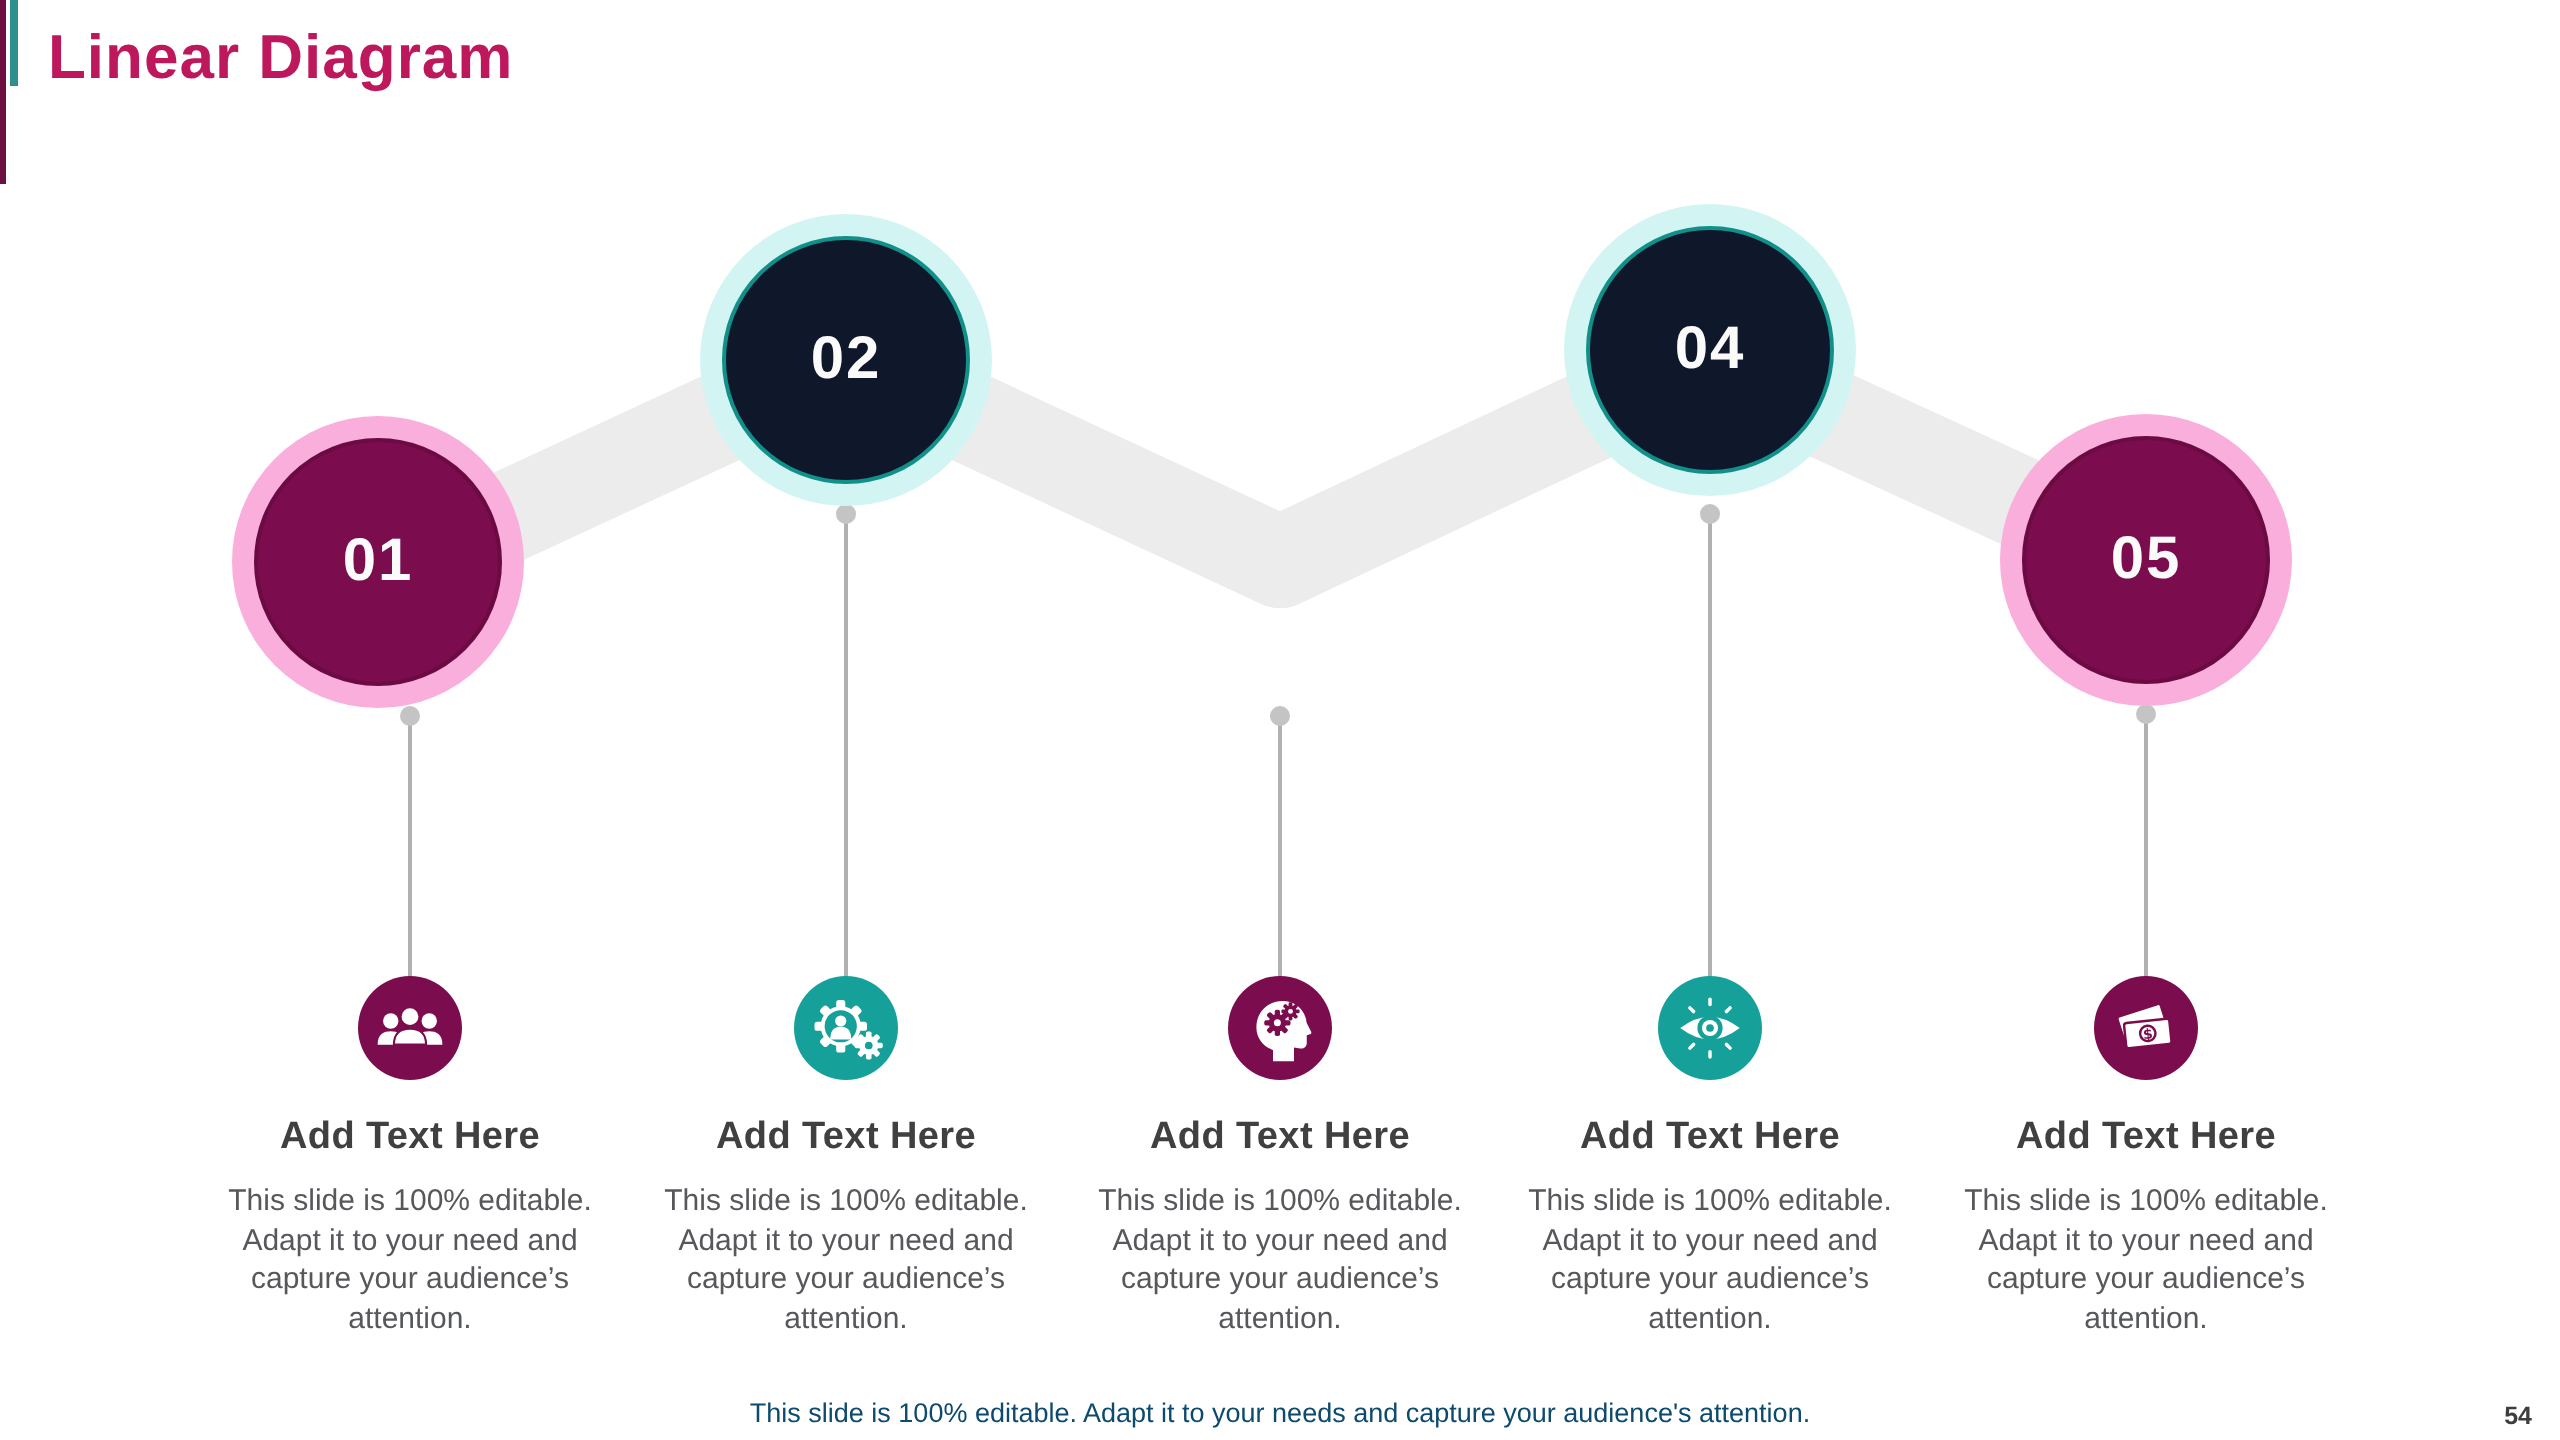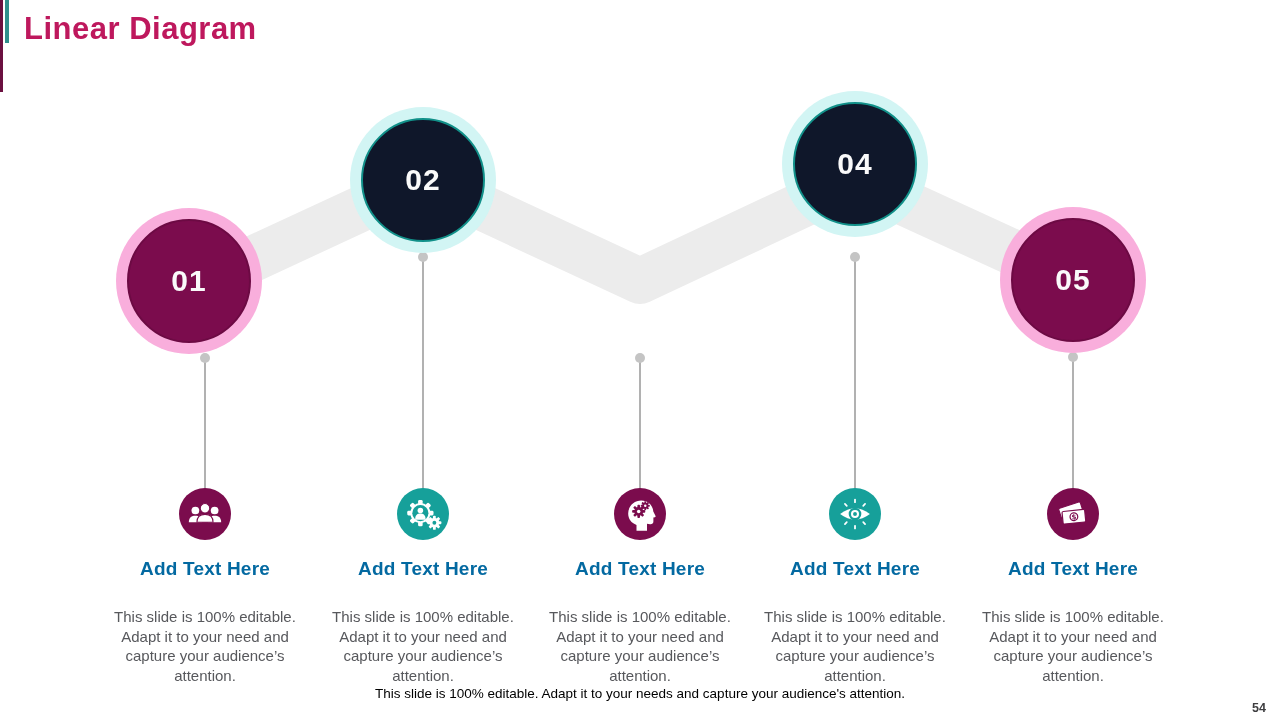--- a/index.html
+++ b/index.html
@@ -38,32 +38,32 @@
   
   .icon-circle {
     position:absolute; top:488px; width:52px; height:52px; border-radius:50%; z-index:2;
     display:flex; align-items:center; justify-content:center;
   }
   .icon-circle.magenta { background:#7B0C4D; }
   .icon-circle.teal    { background:#16A09A; }
   .icon-circle svg { width:42px; height:42px; display:block; }
   .step-heading {
     position:absolute; top:558px; width:220px; text-align:center;
-    font-size:19px; font-weight:bold; color:#0369a1; letter-spacing:.2px;
+    font-size:19px; font-weight:bold; color:#404040; letter-spacing:.2px;
   }
   .step-body {
     position:absolute; top:591px; width:220px; text-align:center;
   }
   .step-body p {
-    width:186px; margin:16px auto; font-size:15px; line-height:19.5px; color:#57585C;
+    width:186px; margin:0 auto; font-size:15px; line-height:19.5px; color:#57585C;
   }
   
   .footer {
-    position:absolute; left:0; right:0; bottom:19px; text-align:center;
-    font-size:13.5px; color:#000000;
+    position:absolute; left:0; right:0; bottom:6px; text-align:center;
+    font-size:13.5px; color:#0c4a6e;
   }
   .page-number {
     position:absolute; right:14px; bottom:5px; font-size:12.5px; font-weight:bold; color:#3E3E40;
   }
 </style>
 </head>
 <body>
 
 <div class="slide">
 
@@ -92,21 +92,21 @@
     </div>
   </div>
 
   <div class="halo teal" style="left:350px; top:107px;">
     <div class="main-circle teal">
       <span class="step-number">02</span>
     </div>
   </div>
 
 
-  <div class="halo teal" style="left:782px; top:91px;">
+  <div class="halo teal" style="left:782px; top:102px;">
     <div class="main-circle teal">
       <span class="step-number">04</span>
     </div>
   </div>
 
   <div class="halo magenta" style="left:1000px; top:207px;">
     <div class="main-circle magenta">
       <span class="step-number">05</span>
     </div>
   </div>

